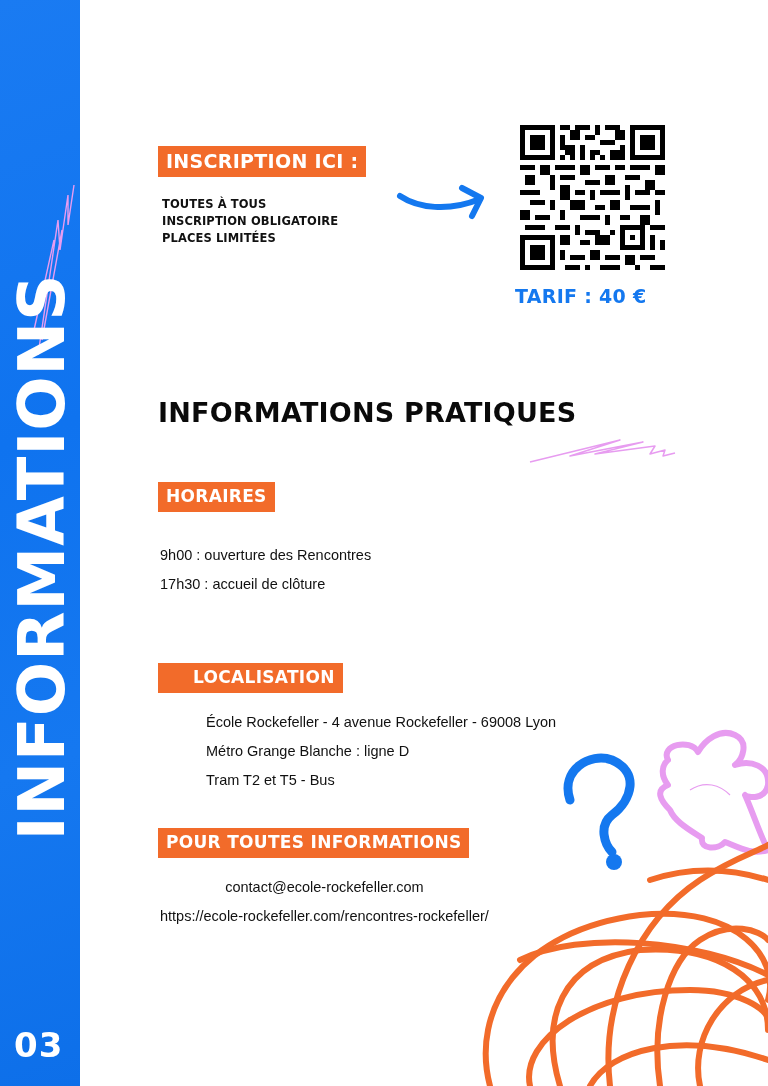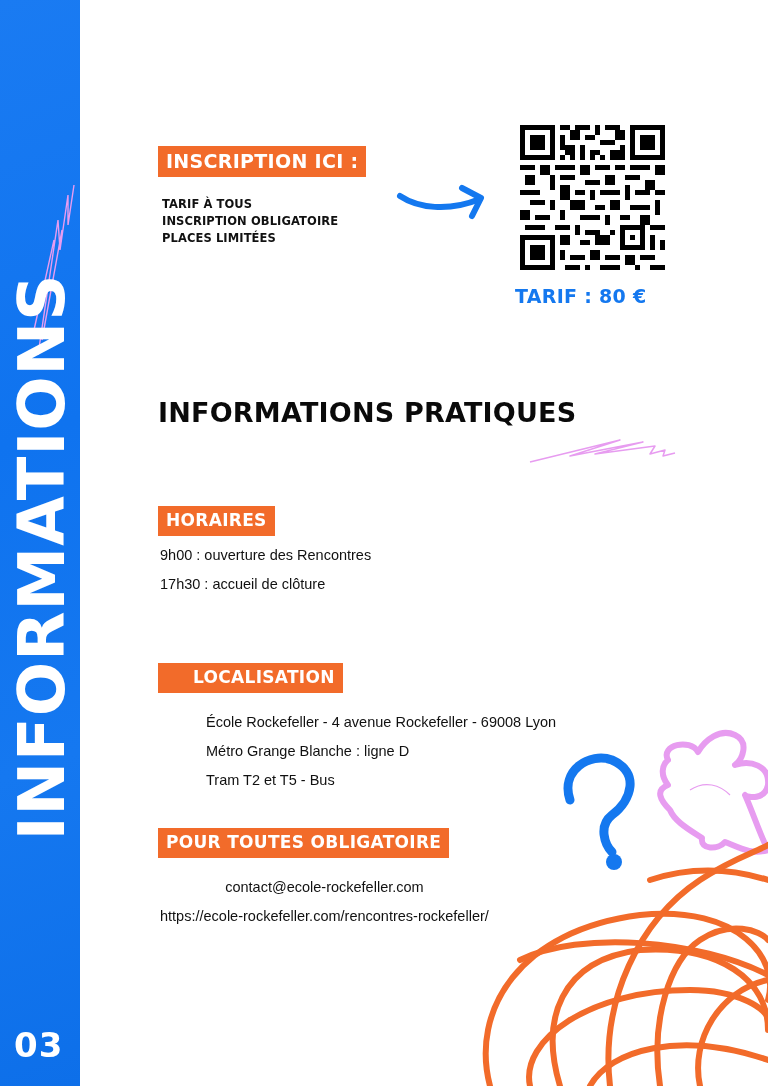--- a/index.html
+++ b/index.html
@@ -83,21 +83,21 @@
 <div class="sidebar">
   <svg class="sidebar-scribble" width="50" height="180" viewBox="0 0 50 180">
     <path d="M8 175 L28 40 L30 70 L38 15 L38 45 L44 5 M4 150 L24 60 M12 160 L32 50" stroke="#e79cf0" stroke-width="1.4" fill="none"></path>
   </svg>
   <div class="sidebar-title">INFORMATIONS</div>
   <div class="page-number">03</div>
 </div>
 
 <div class="label label-inscription">INSCRIPTION ICI :</div>
 <div class="reg-lines">
-  <div>TARIF  À TOUS</div>
+  <div>TOUTES  À TOUS</div>
   <div>INSCRIPTION OBLIGATOIRE</div>
   <div>PLACES LIMITÉES</div>
 </div>
 
 <svg class="arrow" width="92" height="40" viewBox="0 0 92 40">
   <path d="M4 14 C 22 26, 52 30, 84 17" stroke="#1478ef" stroke-width="6" fill="none" stroke-linecap="round"></path>
   <path d="M66 6 L85 16 L76 34" stroke="#1478ef" stroke-width="6" fill="none" stroke-linecap="round" stroke-linejoin="round"></path>
 </svg>
 
 <svg class="qr" viewBox="0 0 29 29" shape-rendering="crispEdges">
@@ -190,41 +190,41 @@
       <rect x="21" y="26" width="2" height="2"></rect>
       <rect x="24" y="26" width="3" height="1"></rect>
     <rect x="9" y="28" width="3" height="1"></rect>
       <rect x="13" y="28" width="1" height="1"></rect>
       <rect x="16" y="28" width="4" height="1"></rect>
       <rect x="23" y="28" width="1" height="1"></rect>
       <rect x="26" y="28" width="3" height="1"></rect>
   </g>
 </svg>
 
-<div class="tarif">TARIF : 80 €</div>
+<div class="tarif">TARIF : 40 €</div>
 
 <div class="main-title">INFORMATIONS PRATIQUES</div>
 <svg class="title-scribble" width="160" height="34" viewBox="0 0 160 34">
   <path d="M5 30 L95 8 L45 24 L118 10 L70 22 L130 14 L125 22 L140 18 L138 24 L150 21" stroke="#e79cf0" stroke-width="1.5" fill="none" stroke-linejoin="round"></path>
 </svg>
 
-<div class="label label-section" style="left:158px; top:506px;">HORAIRES</div>
+<div class="label label-section" style="left:158px; top:482px;">HORAIRES</div>
 <div class="info-lines" style="top:541px;">
   <div>9h00 : ouverture des Rencontres</div>
   <div>17h30 : accueil de clôture</div>
 </div>
 
 <div class="label label-section" style="left:158px; top:663px;padding-left:35px;">LOCALISATION</div>
 <div class="info-lines" style="top:708px;margin-left:46px;">
   <div>École Rockefeller - 4 avenue Rockefeller - 69008 Lyon</div>
   <div>Métro Grange Blanche : ligne D</div>
   <div>Tram T2 et T5 - Bus</div>
 </div>
 
-<div class="label label-section" style="left:158px; top:828px;">POUR TOUTES OBLIGATOIRE</div>
+<div class="label label-section" style="left:158px; top:828px;">POUR TOUTES INFORMATIONS</div>
 <div class="info-lines" style="top:873px;text-align:center;">
   <div>contact@ecole-rockefeller.com</div>
   <div>https://ecole-rockefeller.com/rencontres-rockefeller/</div>
 </div>
 
 <svg class="doodles" width="768" height="1086" viewBox="0 0 768 1086">
 
   <g>
     <path d="M570 800 C 560 770, 590 752, 612 760 C 640 772, 632 800, 612 815 C 598 826, 605 845, 612 852" stroke="#1478ef" stroke-width="9" fill="none" stroke-linecap="round"></path>
     <circle cx="614" cy="862" r="8" fill="#1478ef"></circle>

